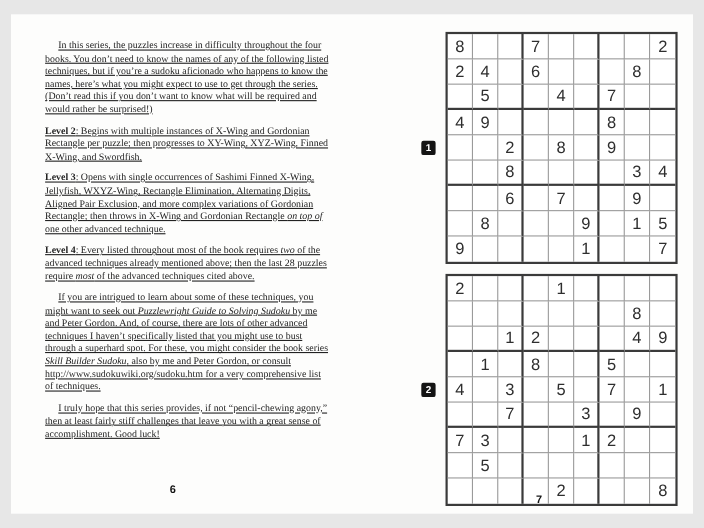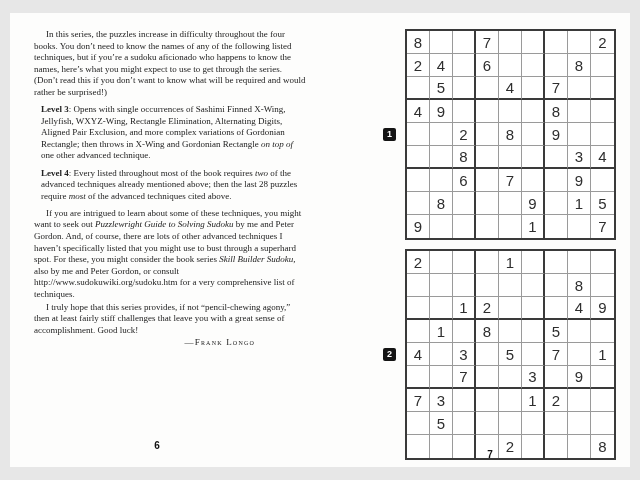--- a/index.html
+++ b/index.html
@@ -11,21 +11,21 @@
   .spread{
     position:absolute;left:10px;top:13px;width:620px;height:454px;
     background:#fdfdfc;
   }
   
   .text-column{
     position:absolute;left:23px;top:15px;width:274px;
     font-size:9px;line-height:11.6px;color:#222;
     text-align:left;
   }
-  .text-column p{margin:1px;}
+  .text-column p{margin:8px;text-decoration:underline;}
   .text-column p.gap{margin-top:5.5px;}
   .text-column p.firstline{text-indent:12px;}
   .text-column p.level{margin-left:8px;}
   .text-column strong{font-weight:bold;}
   .text-column em{font-style:italic;}
   .signature{
     margin-top:1px;text-align:right;padding-right:52px;
     font-variant:small-caps;letter-spacing:1.2px;
   }
   .page-number{
@@ -64,25 +64,25 @@
   .cell:nth-child(9n){border-right:none;}
   .cell:nth-child(n+73){border-bottom:none;}
 </style>
 </head>
 <body>
 
 <div class="spread">
 
   <div class="text-column">
       <p class="firstline"><span>In this series, the puzzles increase in difficulty throughout the four books. You don’t need to know the names of any of the following listed techniques, but if you’re a sudoku aficionado who happens to know the names, here’s what you might expect to use to get through the series. (Don’t read this if you don’t want to know what will be required and would rather be surprised!)</span></p>
+      <p class="level gap"><strong>Level 2</strong><span>: Begins with multiple instances of X-Wing and Gordonian Rectangle per puzzle; then progresses to XY-Wing, XYZ-Wing, Finned X-Wing, and Swordfish.</span></p>
       <p class="level gap"><strong>Level 3</strong><span>: Opens with single occurrences of Sashimi Finned X-Wing, Jellyfish, WXYZ-Wing, Rectangle Elimination, Alternating Digits, Aligned Pair Exclusion, and more complex variations of Gordonian Rectangle; then throws in X-Wing and Gordonian Rectangle </span><em>on top of</em><span> one other advanced technique.</span></p>
       <p class="level gap"><strong>Level 4</strong><span>: Every listed throughout most of the book requires </span><em>two</em><span> of the advanced techniques already mentioned above; then the last 28 puzzles require </span><em>most</em><span> of the advanced techniques cited above.</span></p>
       <p class="firstline gap"><span>If you are intrigued to learn about some of these techniques, you might want to seek out </span><em>Puzzlewright Guide to Solving Sudoku</em><span> by me and Peter Gordon. And, of course, there are lots of other advanced techniques I haven’t specifically listed that you might use to bust through a superhard spot. For these, you might consider the book series </span><em>Skill Builder Sudoku</em><span>, also by me and Peter Gordon, or consult http://www.sudokuwiki.org/sudoku.htm for a very comprehensive list of techniques.</span></p>
       <p class="firstline"><span>I truly hope that this series provides, if not “pencil-chewing agony,” then at least fairly stiff challenges that leave you with a great sense of accomplishment. Good luck!</span></p>
-      <div class="signature">—Frank Longo</div>
     </div>
   <div class="page-number left">6</div>
 
   <div class="puzzle p1">
     <div class="badge">1</div>
     <div class="grid">
         <div class="cell">8</div>
         <div class="cell"></div>
         <div class="cell br"></div>
         <div class="cell">7</div>

